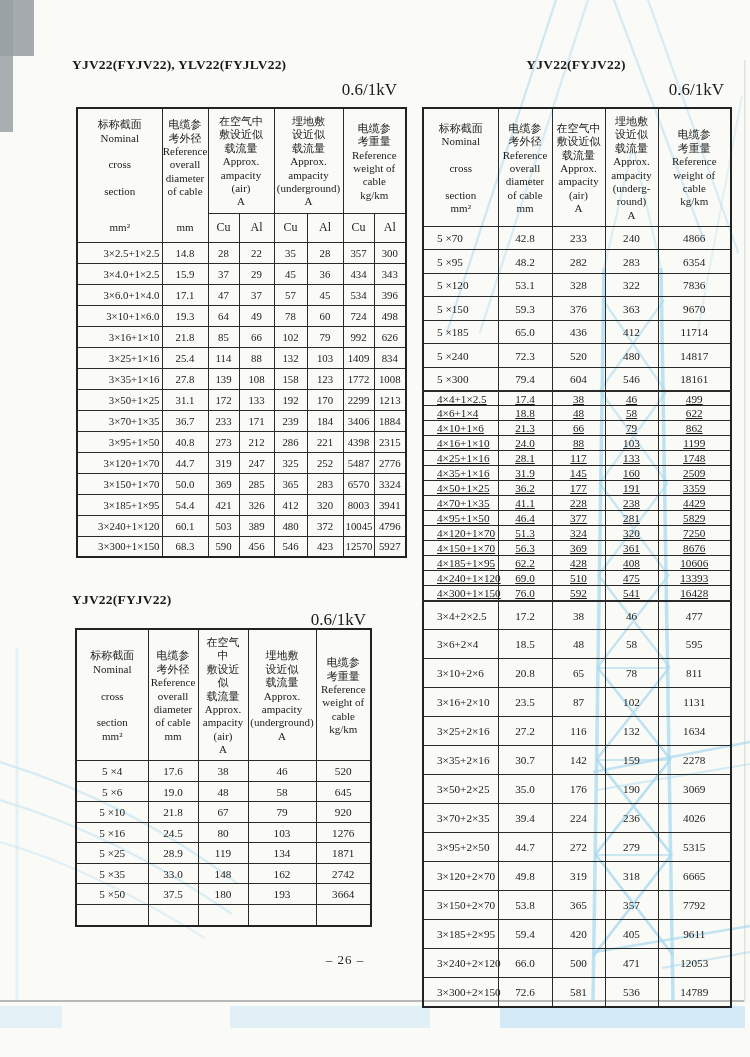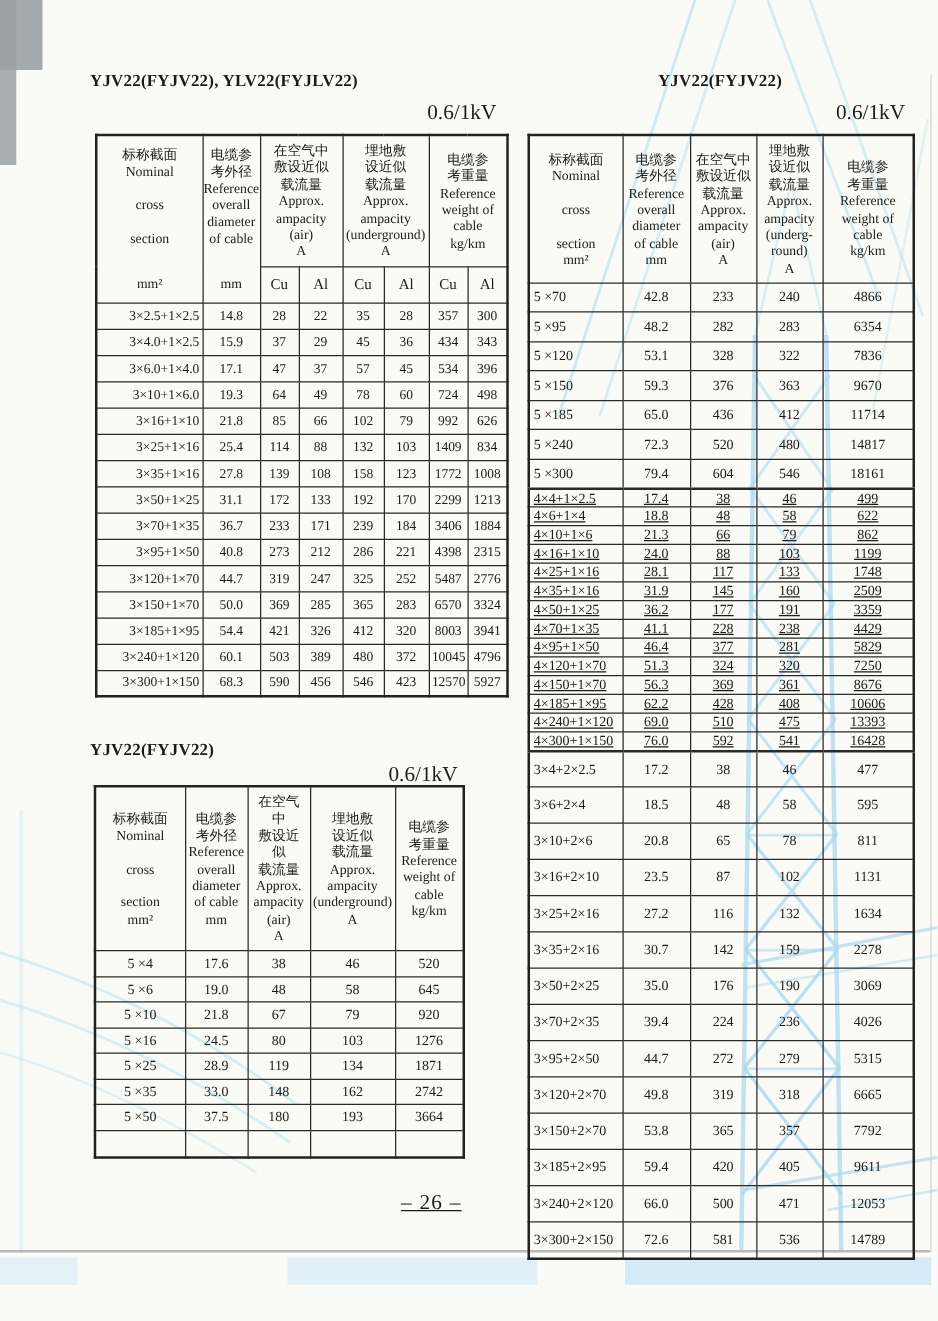--- a/index.html
+++ b/index.html
@@ -25,32 +25,32 @@
   .hwrap{display:flex;flex-direction:column;justify-content:space-between;align-items:center;height:100%;box-sizing:border-box;padding:6px 1px 3px;}
   .head{white-space:pre-line;font-size:11px;line-height:1.22;}
   .unit{white-space:pre-line;font-size:11px;line-height:1.1;padding-bottom:2px;}
   
   #t1 tbody td{font-size:10.8px;}
   #t1 tbody td:first-child{text-align:right;padding-left:4px;}
   #t1 tbody tr{height:21px;}
   #t1 tr.h-sub th{font-size:12px;height:28px;}
   
   #t2 tbody td{font-size:11.2px;}
-  #t2 tbody td:first-child{text-align:left;padding-left:3px;}
+  #t2 tbody td:first-child{text-align:left;padding-left:13px;}
   #t2 tbody.sec1 tr{height:23.5px;}
   #t2 tbody.sec2 tr{height:15px;text-decoration:underline;}
   #t2 tbody.sec3 tr{height:29px;}
   #t2 tbody.sec2 tr:first-child td,
   #t2 tbody.sec3 tr:first-child td{border-top-width:2px;}
   
   #t3 tbody td{font-size:11.2px;}
   #t3 tbody tr{height:20.5px;}
   #t3 tr.spacer{height:22px;}
   
-  #page-number{font-size:17px;letter-spacing:1px;text-decoration:underline;}
+  #page-number{font-size:13px;letter-spacing:1px;}
   .content{position:relative;z-index:2;}
   #wm-svg{position:absolute;left:0;top:0;z-index:1;}
 </style>
 </head>
 <body>
 
 <svg id="wm-svg" width="750" height="1057" viewBox="0 0 750 1057">
   <g stroke="#b6def1" fill="none" stroke-linecap="round">
     <path d="M556,0 L447,332" stroke-width="2.2" opacity="0.65"></path>
     <path d="M588,0 L480,332" stroke-width="2.2" opacity="0.5"></path>

